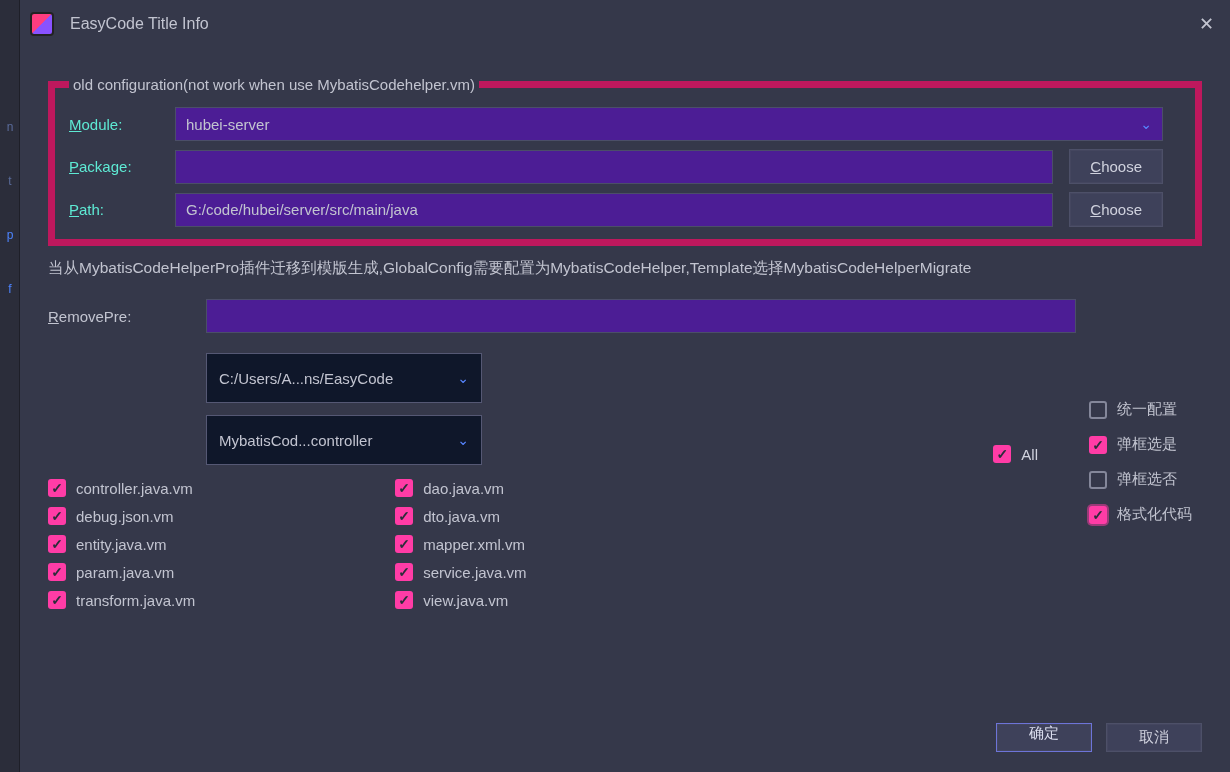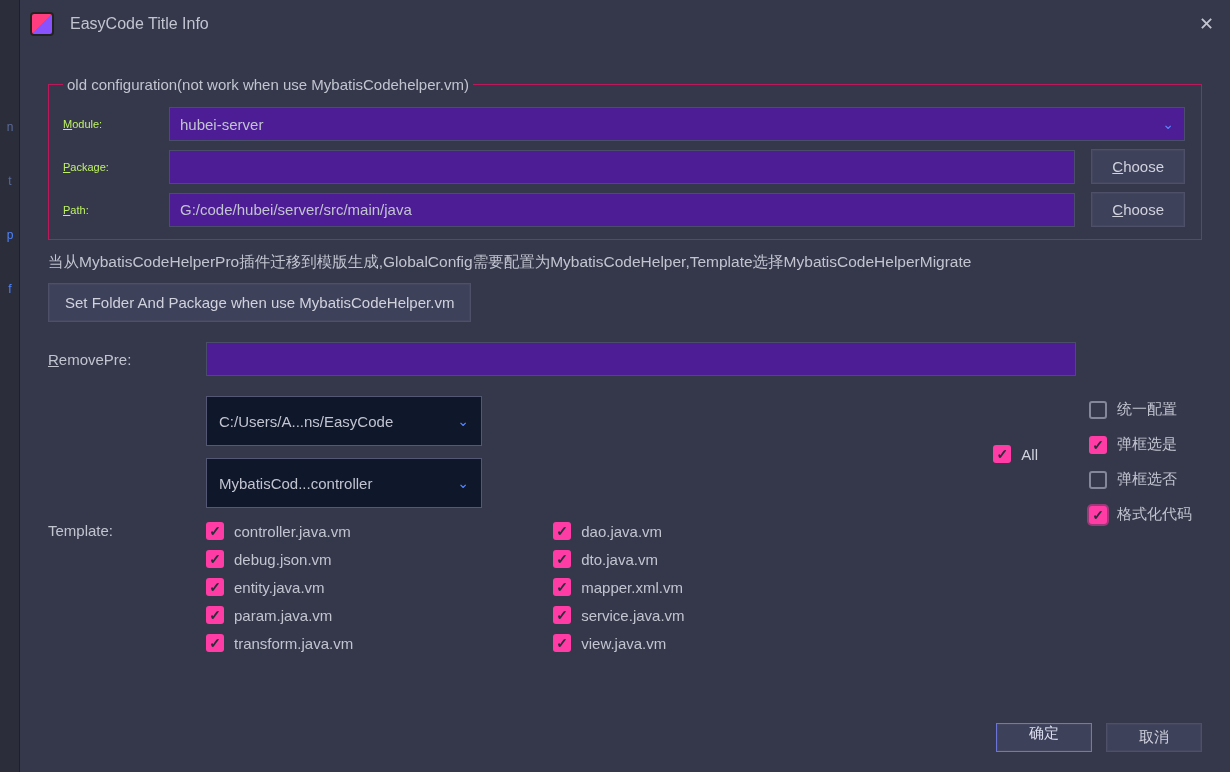--- a/index.html
+++ b/index.html
@@ -33,34 +33,34 @@
     background: linear-gradient(135deg, #ff3d7f 0%, #ff3d7f 50%, #8952ff 50%, #8952ff 100%);
     border-radius: 4px;
     margin-right: 16px;
     border: 2px solid #222;
   }
   .title-spacer { flex: 1; }
   .close-icon { font-size: 18px; cursor: pointer; color: #c2c4d0; }
   .content { padding: 28px 28px 0 28px; }
 
   fieldset {
-    border: 1px solid #be185d;
-    padding: 10px 16px 12px 14px;
+    border: 7px solid #be185d;
+    padding: 10px 32px 12px 14px;
     margin-bottom: 10px;
   }
   legend { padding: 0 4px; color: #c2c4d0; font-size: 15px; }
 
   .row {
     display: flex;
     align-items: center;
     gap: 16px;
     margin-top: 8px;
   }
   .row:first-of-type { margin-top: 4px; }
-  .row-label { width: 90px; color: #bef264; font-size: 11px; }
+  .row-label { width: 90px; color: #5eead4; font-size: 15px; }
   .underline { text-decoration: underline; text-decoration-thickness: 1px; }
 
   .input {
     background: #4c1d95;
     border: 1px solid #4b4e68;
     height: 34px;
     color: #c2c4d0;
     padding: 0 10px;
     font-size: 15px;
     display: flex;
@@ -238,21 +238,20 @@
         <div class="row-label"><span class="underline">P</span>ath:</div>
         <div class="input flex1" style="flex:1">
           <span>G:/code/hubei/server/src/main/java</span>
         </div>
         <div class="btn"><span class="underline">C</span>hoose</div>
       </div>
     </fieldset>
 
     <div class="info-line">当从MybatisCodeHelperPro插件迁移到模版生成,GlobalConfig需要配置为MybatisCodeHelper,Template选择MybatisCodeHelperMigrate</div>
 
-    <div class="btn wide" style="display:inline-block">Set Folder And Package  when use MybatisCodeHelper.vm</div>
 
     <div class="row" style="margin-top:20px">
       <div style="width:142px;font-size:15px"><span class="underline">R</span>emovePre:</div>
       <div class="input" style="width:870px">
         <span></span>
       </div>
     </div>
 
     <div class="config-row" style="margin-top:20px">
       <div style="width:142px"></div>
@@ -262,21 +261,20 @@
           <span class="chev">⌄</span>
         </div>
         <div class="dropdown">
           <span>MybatisCod...controller</span>
           <span class="chev">⌄</span>
         </div>
       </div>
     </div>
 
     <div class="template-area">
-      <div class="tpl-left-label">Template:</div>
       <div class="tpl-columns">
         <div class="tpl-col" id="tpl-col1">
             <div class="check">
               <span class="box on">✓</span>
               <span>controller.java.vm</span>
             </div>
             <div class="check">
               <span class="box on">✓</span>
               <span>debug.json.vm</span>
             </div>

